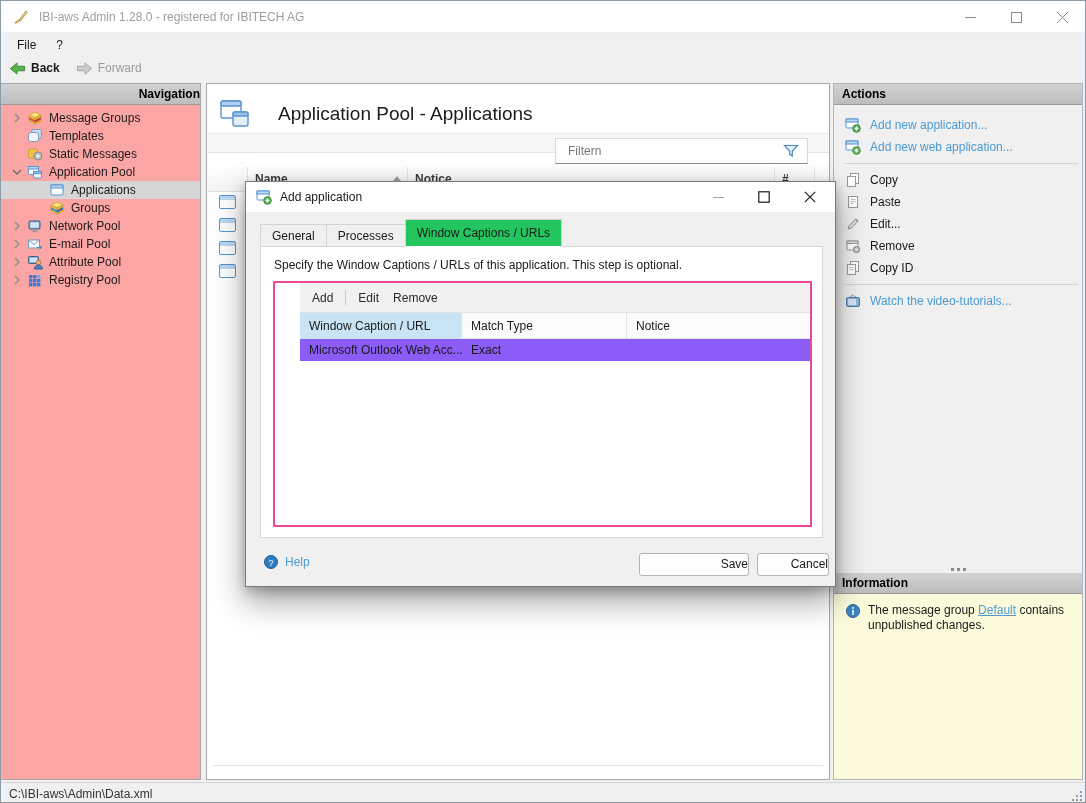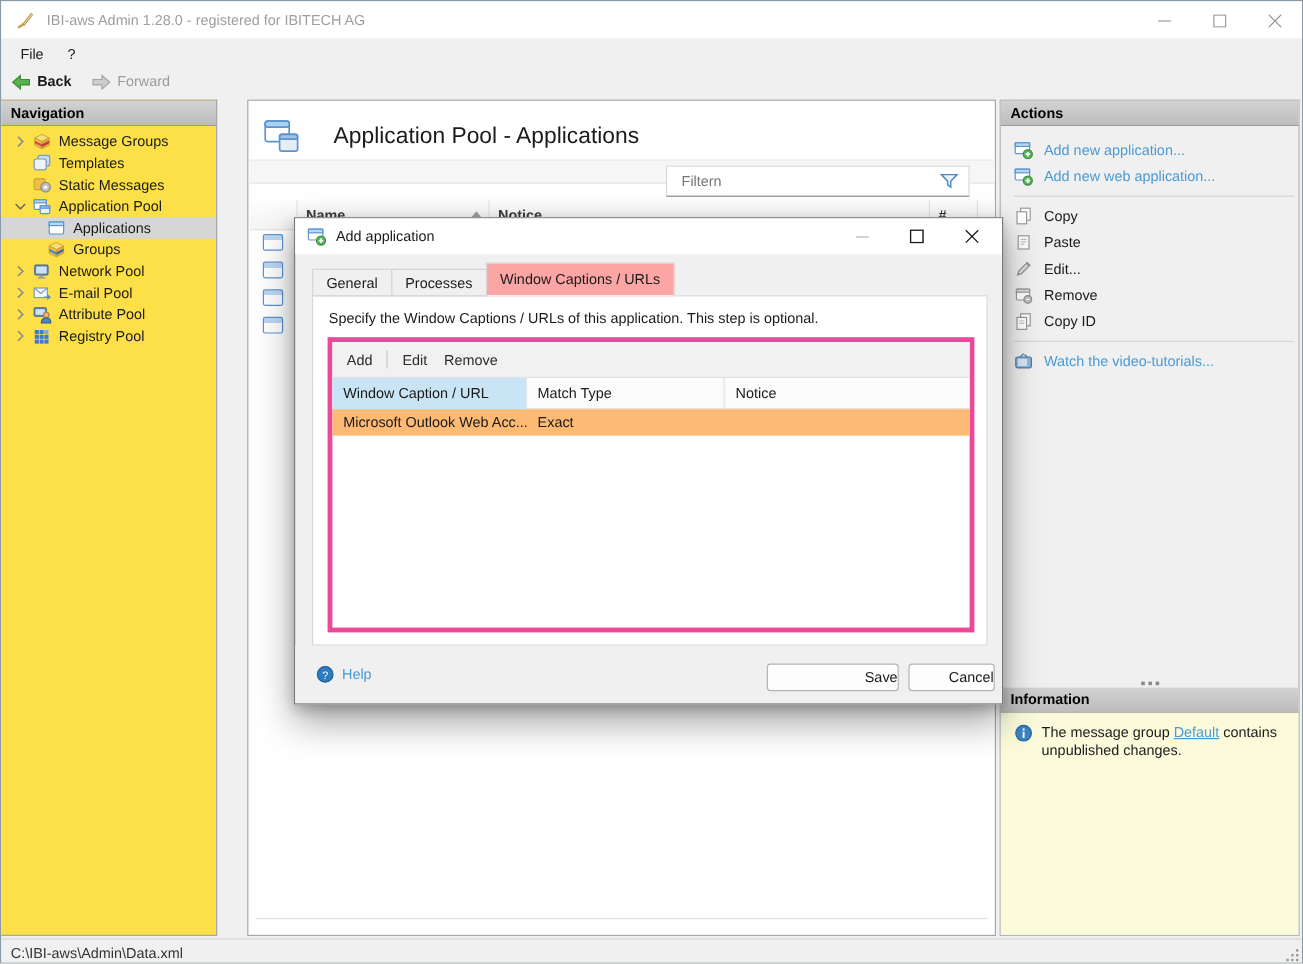--- a/index.html
+++ b/index.html
@@ -20,30 +20,30 @@
   .menu-item{padding:0 10px;height:22px;line-height:22px;}
   .menu-item:first-child{margin-left:6px;}
   
   .toolbar{position:absolute;left:0;top:55px;width:100%;height:26px;display:flex;background:#f0f0f0;}
   .tool-btn{display:flex;align-items:center;gap:5px;padding:0 8px;height:24px;}
   .tool-btn .lbl{font-weight:700;}
   .tool-btn.disabled .lbl{color:#9b9b9b;font-weight:400;}
   
   .panel-header{height:21px;line-height:20px;padding-left:8px;font-weight:700;color:#000;
     background:linear-gradient(#d2d2d2,#bdbdbd);border-bottom:1px solid #9b9b9b;}
-  .nav-panel{position:absolute;left:0;top:82px;width:180px;height:697px;background:#fde047;border:1px solid #a7a7a7;border-left:none;}
+  .nav-panel{position:absolute;left:0;top:82px;width:200px;height:697px;background:#fca5a5;border:1px solid #a7a7a7;border-left:none;text-align:right;}
   .main-panel{position:absolute;left:205px;top:82px;width:624px;height:697px;background:#fff;border:1px solid #a7a7a7;}
   .right-panel{position:absolute;left:832px;top:82px;width:250px;height:697px;background:#f0f0f0;border:1px solid #b5b5b5;}
   
   .tree{padding-top:4px;}
   .tree-row{height:18px;display:flex;align-items:center;white-space:nowrap;}
   .tree-row .chev{width:16px;display:inline-flex;justify-content:center;}
   .tree-row .ticon{width:16px;height:16px;margin:0 6px 0 2px;display:inline-flex;}
   .tree-row.d0{padding-left:8px;}
-  .tree-row.d1{padding-left:36px;}
+  .tree-row.d1{padding-left:46px;}
   .tree-row.selected{background:#d6d6d6;}
   
   .main-header{display:flex;align-items:center;padding:12px 0 0 13px;height:48px;}
   .main-title{font-size:19px;color:#1b1b1b;margin-left:28px;}
   .filter-bar{position:absolute;left:1px;top:49px;width:621px;height:20px;background:#f6f6f6;border-top:1px solid #ebebeb;border-bottom:1px solid #e3e3e3;}
   .filter-box{position:absolute;left:347px;top:4px;width:253px;height:26px;background:#fff;border:1px solid #d9d9d9;border-bottom:1px solid #8a8a8a;display:flex;align-items:center;}
   .filter-box input{flex:1;border:none;outline:none;font:inherit;padding:0 0 0 12px;background:transparent;color:#1a1a1a;}
   .filter-box input::placeholder{color:#757575;}
   .filter-box .ficon{margin-right:8px;display:flex;}
   .grid-header{position:absolute;left:1px;top:83px;width:621px;height:25px;background:linear-gradient(#fdfdfd,#f4f4f4);border-bottom:1px solid #e0e0e0;color:#3c3c3c;font-weight:700;}
@@ -81,32 +81,32 @@
   
   .dialog{position:absolute;left:244px;top:180px;width:591px;height:406px;background:#f0f0f0;border:1px solid #7a7a7a;
     box-shadow:0 14px 30px rgba(0,0,0,.38),0 4px 10px rgba(0,0,0,.22);z-index:10;}
   .dlg-titlebar{position:absolute;left:0;top:0;width:100%;height:30px;background:#fff;display:flex;align-items:center;}
   .dlg-titlebar .dtitle{margin-left:8px;}
   .dlg-titlebar .dlogo{margin-left:10px;display:flex;}
   .dlg-controls{position:absolute;right:2px;top:0;height:30px;display:flex;}
   .dlg-btn{width:46px;height:30px;display:flex;align-items:center;justify-content:center;}
   .tabs{position:absolute;left:14px;top:37px;display:flex;align-items:flex-end;z-index:3;height:28px;}
   .tab{height:23px;line-height:22px;padding:0 11px;background:#f0f0f0;border:1px solid #d4d4d4;margin-right:-1px;}
-  .tab.active{background:#fca5a5;height:28px;line-height:27px;border-bottom:1px solid #fff;position:relative;z-index:4;}
+  .tab.active{background:#22c55e;height:28px;line-height:27px;border-bottom:1px solid #fff;position:relative;z-index:4;}
   .tab-page{position:absolute;left:14px;top:64px;width:563px;height:292px;background:#fff;border:1px solid #d9d9d9;z-index:2;}
   .instruction{position:absolute;left:13px;top:11px;}
-  .group{position:absolute;left:12px;top:34px;width:539px;height:246px;border:4px solid #ec4899;}
+  .group{position:absolute;left:12px;top:34px;width:539px;height:246px;border:2px solid #ec4899;padding-left:25px;}
   .group-toolbar{height:30px;background:#f1f1f1;border-bottom:1px solid #e3e3e3;display:flex;align-items:center;gap:14px;padding-left:12px;color:#2b2b2b;}
   .gt-sep{width:1px;height:15px;background:#c9c9c9;margin:0 -2px;}
   .dtable-header{position:relative;height:26px;background:#fbfbfb;border-bottom:1px solid #e3e3e3;color:#1a1a1a;}
   .dtable-header .dcol{position:absolute;top:0;height:26px;line-height:26px;padding-left:9px;border-right:1px solid #e3e3e3;}
   .dcol1{left:0;width:162px;background:#c9e4f5;}
   .dcol2{left:162px;width:165px;}
   .dcol3{left:327px;width:210px;border-right:none!important;}
-  .dtable-row{position:relative;height:22px;background:#fdba74;line-height:22px;}
+  .dtable-row{position:relative;height:22px;background:#8b5cf6;line-height:22px;}
   .dtable-row .dcell{position:absolute;top:0;height:22px;padding-left:9px;white-space:nowrap;overflow:hidden;}
   .dlg-footer{position:absolute;left:0;bottom:0;width:100%;height:48px;background:#f0f0f0;}
   .help-link{position:absolute;left:17px;top:16px;display:flex;align-items:center;gap:6px;color:#4a9ad4;}
   .btn{position:absolute;top:15px;height:23px;background:#fdfdfd;border:1px solid #b4b4b4;border-radius:3px;text-align:right;line-height:21px;color:#1a1a1a;}
   .btn-save{left:393px;width:110px;}
   .btn-cancel{left:511px;width:72px;}
 </style>
 </head>
 <body>
 

